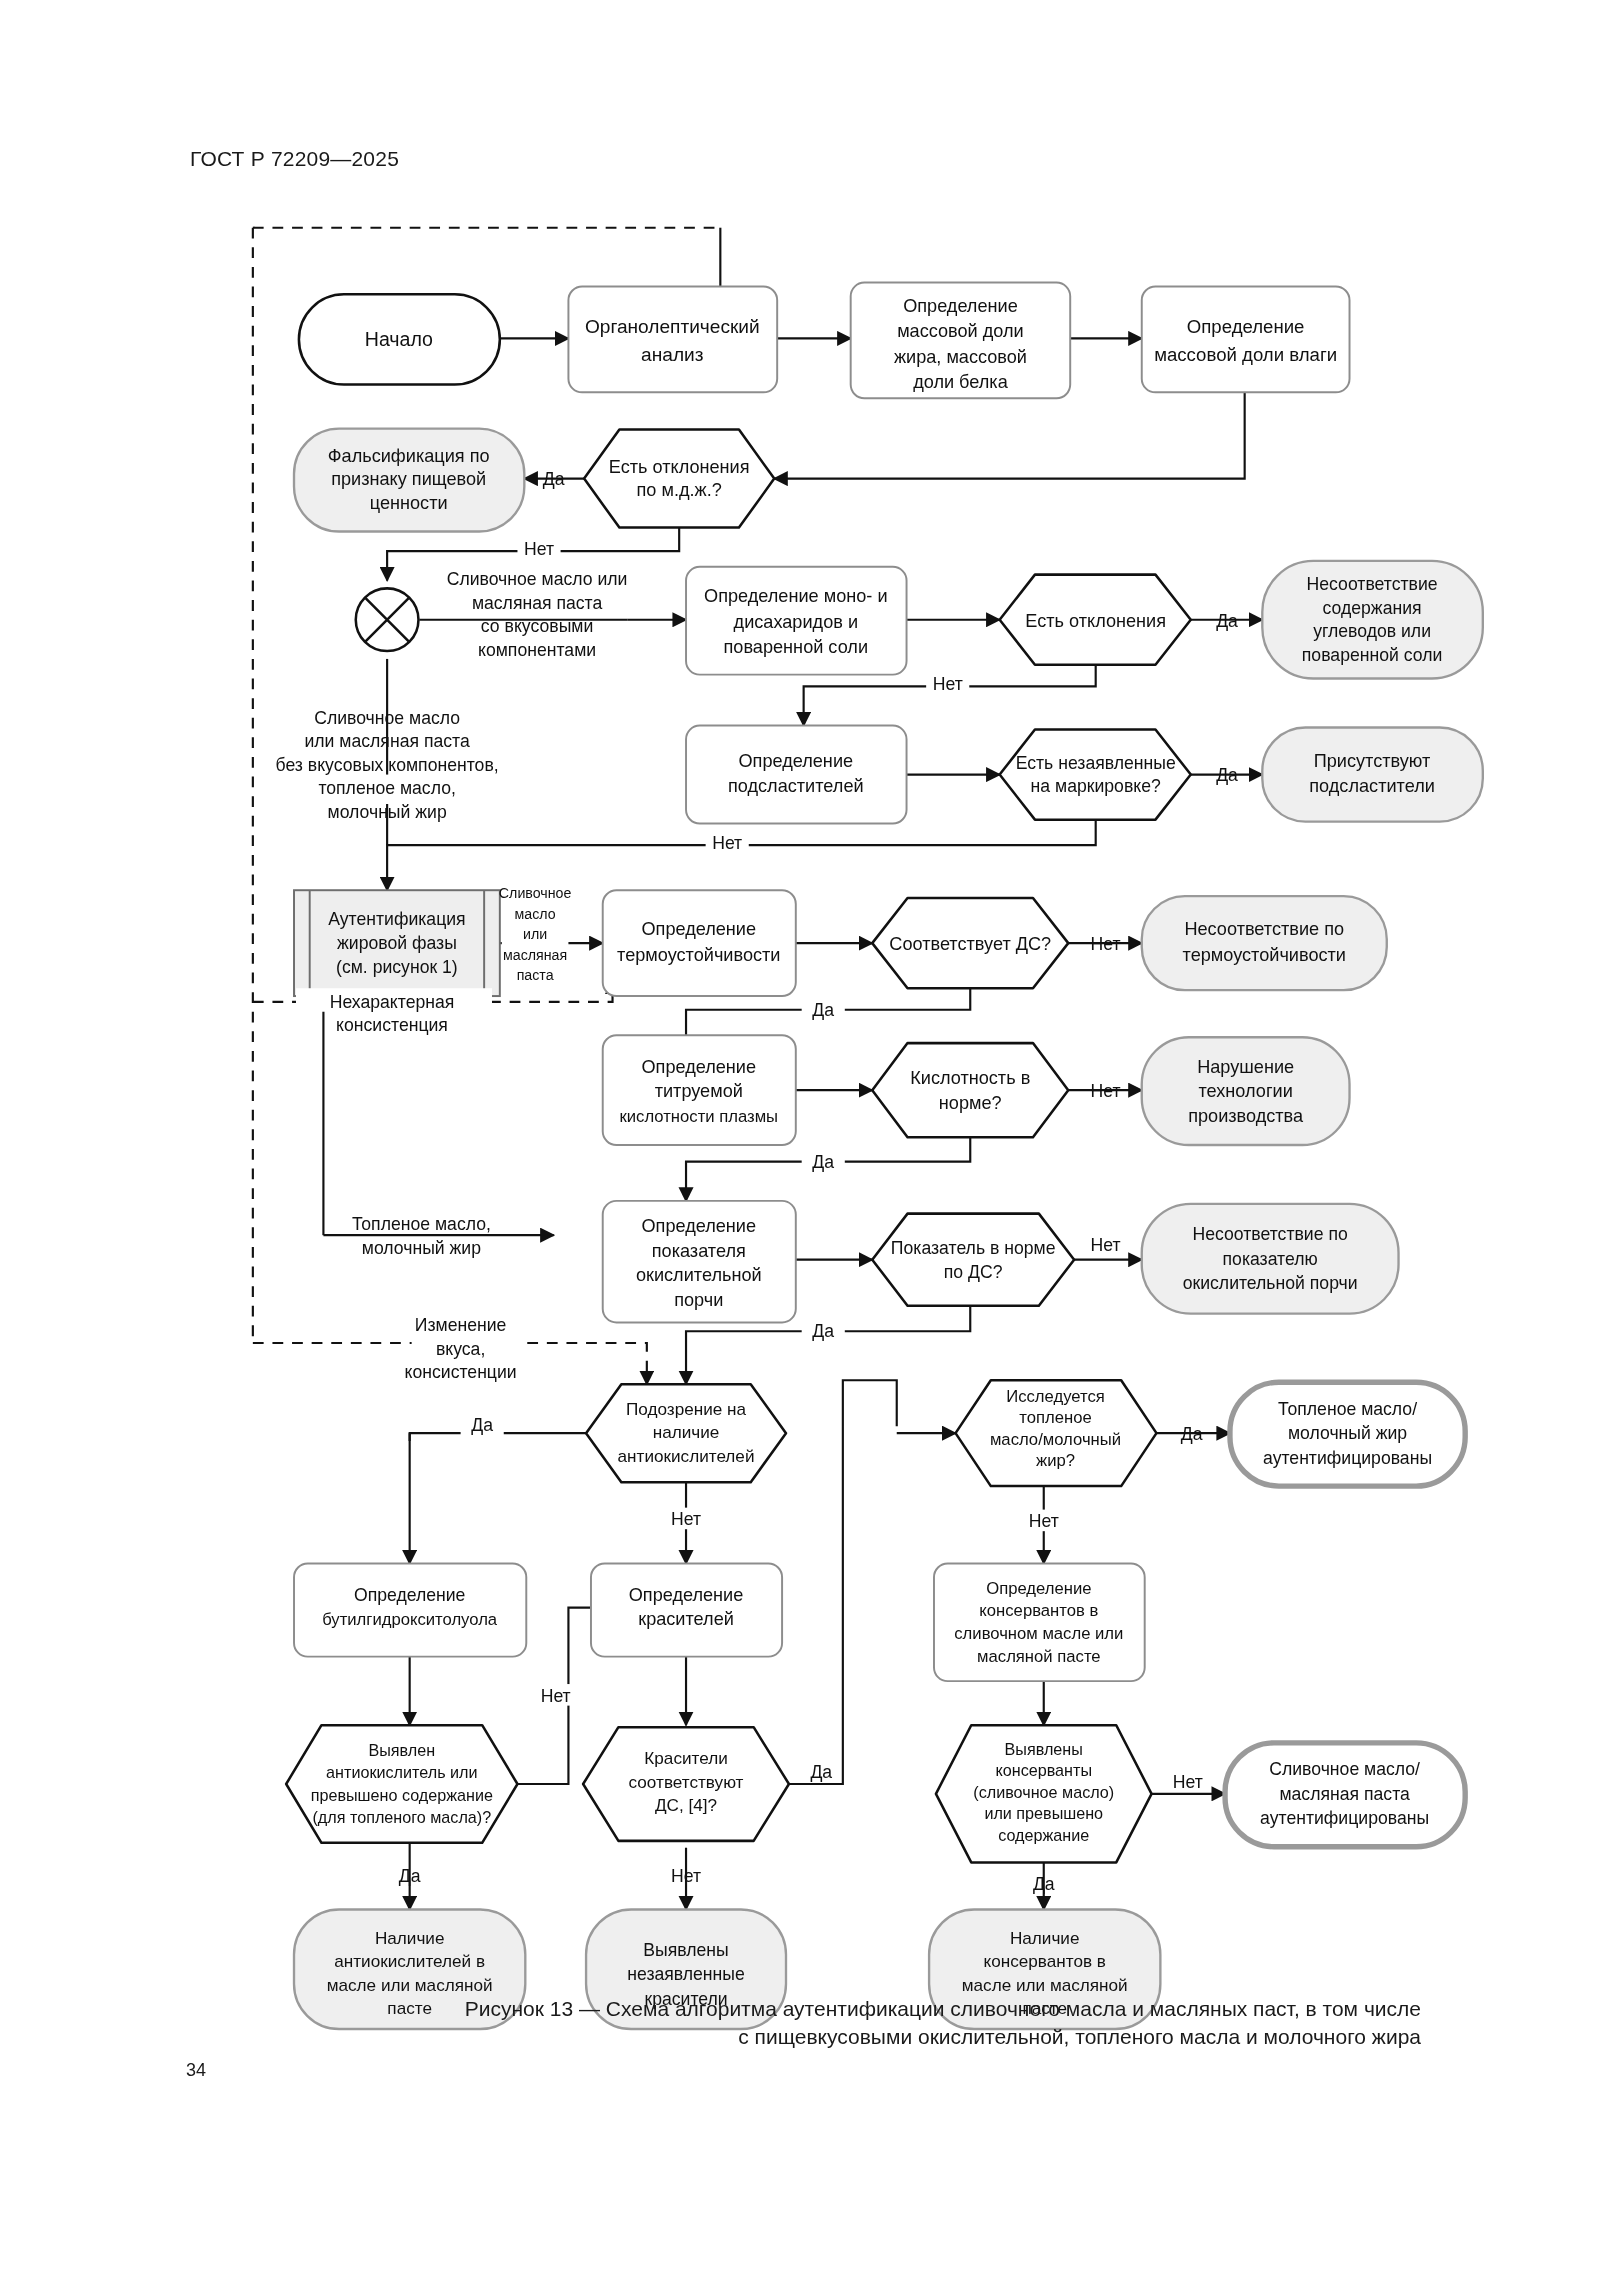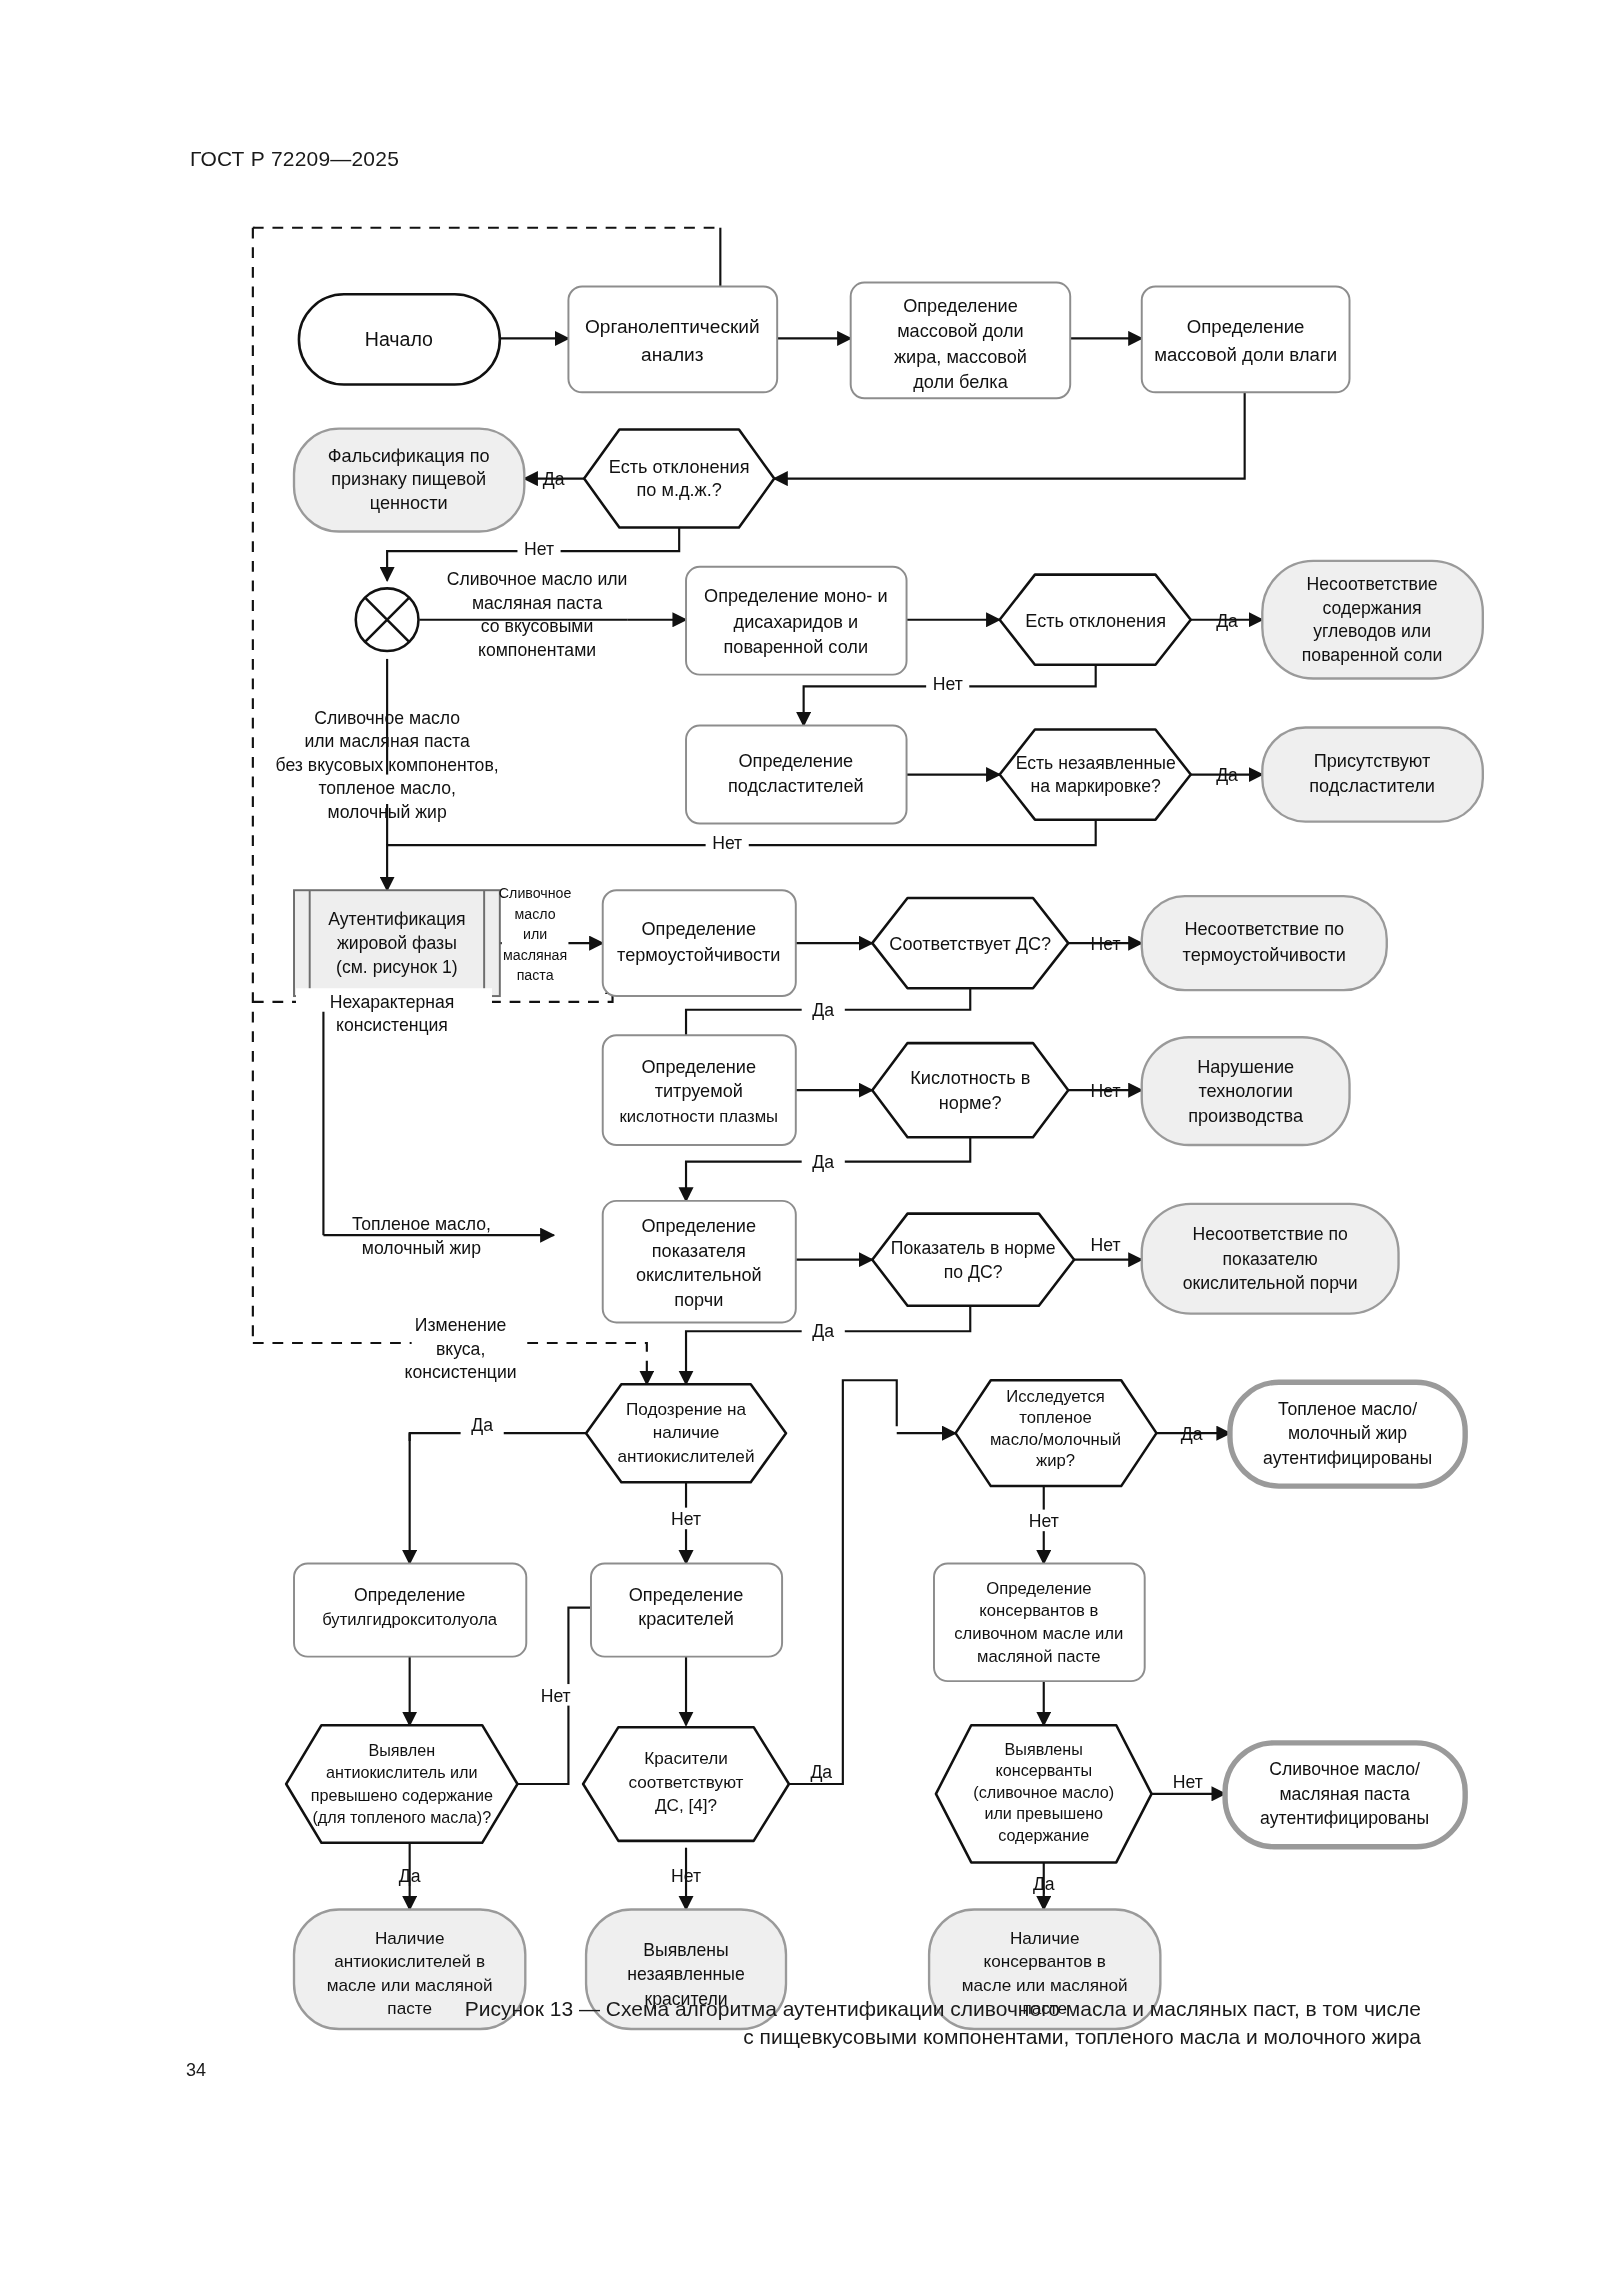--- a/index.html
+++ b/index.html
@@ -442,19 +442,19 @@
       <rect x="400" y="1340" width="150" height="24" fill="#fff"></rect>
       <text x="470" y="1358" text-anchor="middle" font-size="18">Изменение</text>
       <rect x="420" y="1364" width="110" height="24" fill="#fff"></rect>
       <text x="470" y="1382" text-anchor="middle" font-size="18">вкуса,</text>
       <text x="470" y="1406" text-anchor="middle" font-size="18">консистенции</text>
     </g>
   </svg>
 
   <div class="caption">
     <span>Рисунок 13 — Схема алгоритма аутентификации сливочного масла и масляных паст, в том числе</span>
-    <span class="l2">с пищевкусовыми компонентами, топленого масла и молочного жира</span>
+    <span class="l2">с пищевкусовыми окислительной, топленого масла и молочного жира</span>
   </div>
 
   <div class="pageno">34</div>
 
 </div>
 
 
 </body></html>

